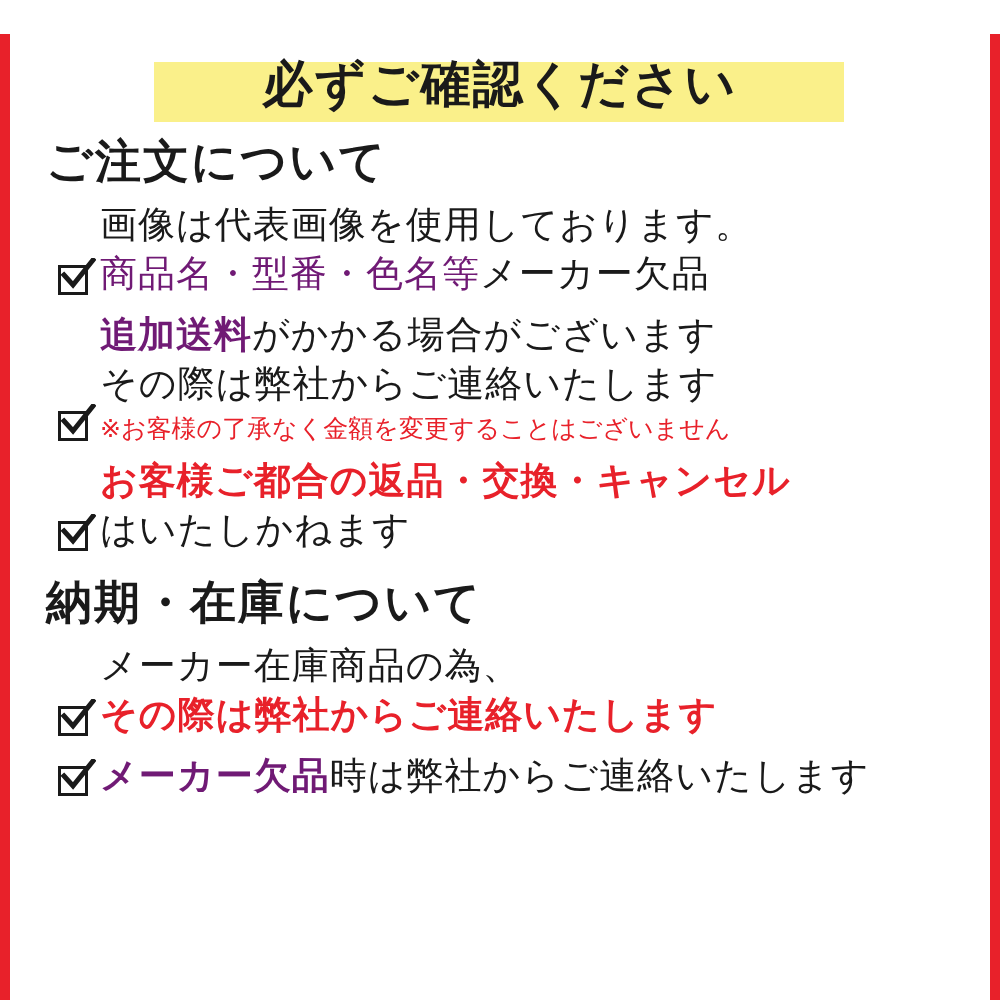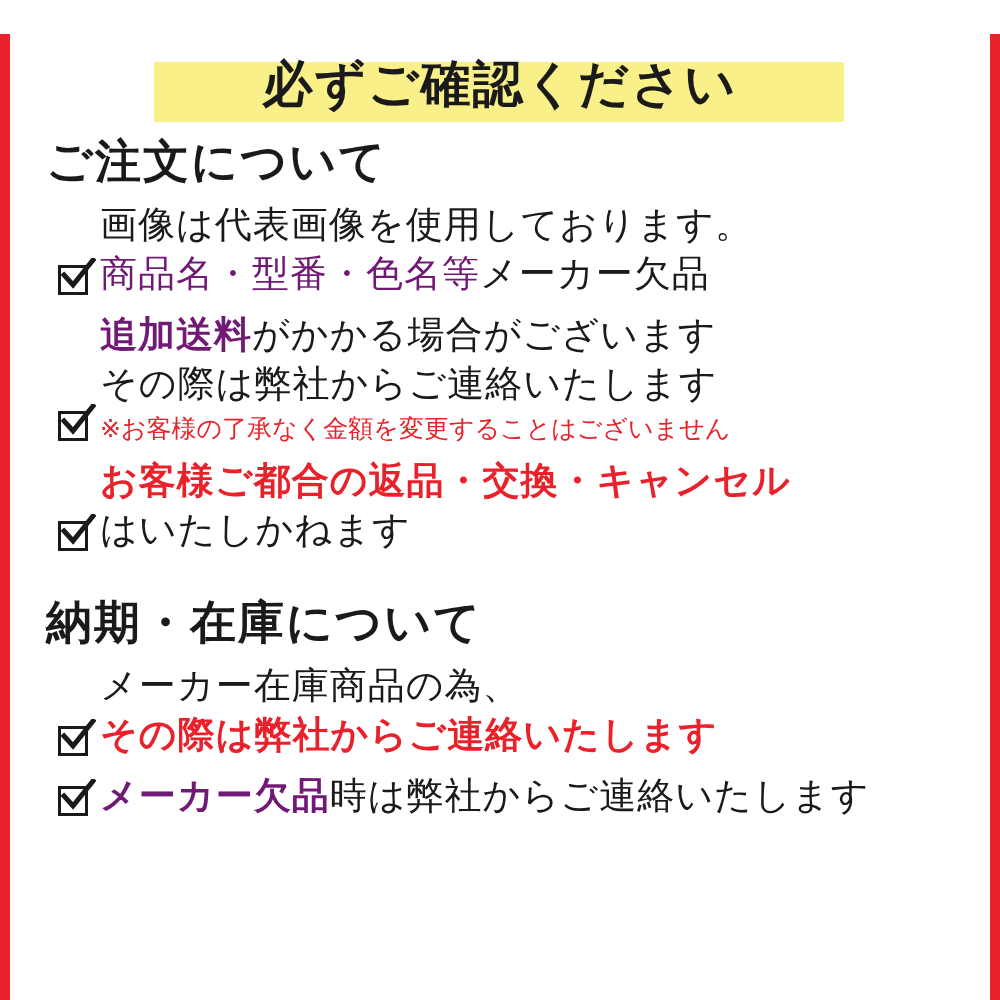--- a/index.html
+++ b/index.html
@@ -62,21 +62,21 @@
   
   .section-heading {
     font-size: 46px;
     font-weight: 700;
     color: #1a1a1a;
     letter-spacing: 2px;
     margin: 0 0 6px 12px;
     line-height: 1.2;
   }
   .section-1 { }
-  .section-2 { margin-top: 40px; }
+  .section-2 { margin-top: 20px; }
 
   
   .item {
     display: flex;
     align-items: flex-end;
     margin: 12px 0 0 22px;
   }
   .check {
     flex: 0 0 auto;
     width: 38px;

